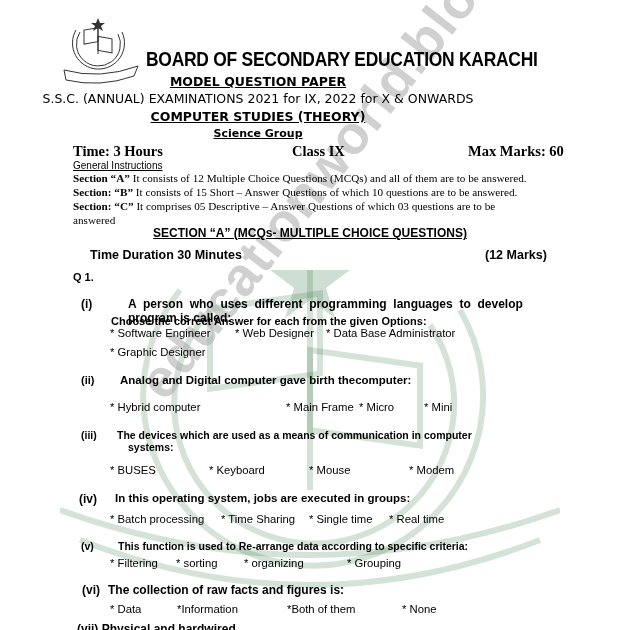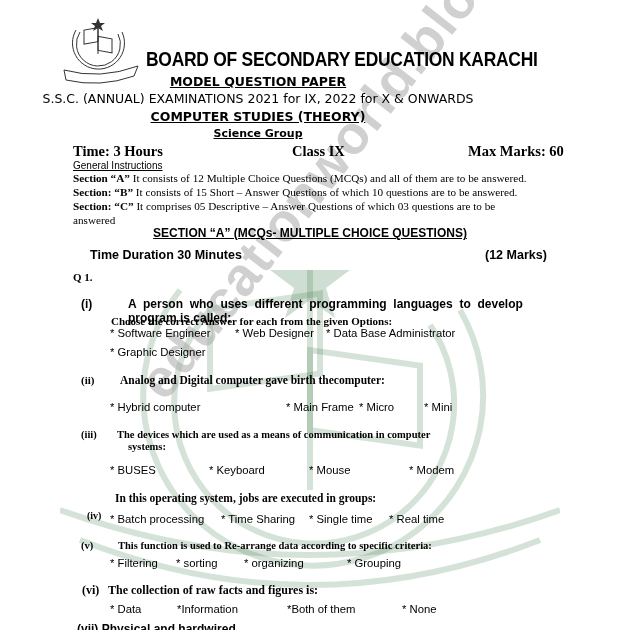--- a/index.html
+++ b/index.html
@@ -17,21 +17,21 @@
   .ssc { top:91px; font-family:"DejaVu Sans", sans-serif; font-size:12.5px; }
   .cst { top:109px; font-family:"DejaVu Sans", sans-serif; font-weight:bold; font-size:12.5px; text-decoration:underline; }
   .sg { top:127px; font-family:"DejaVu Sans", sans-serif; font-size:11px; text-decoration:underline;font-weight:bold; }
   .serifb { font-family:"Liberation Serif", serif; font-weight:bold; font-size:14.5px; }
   .gi { left:73px; top:160px; font-family:"Liberation Sans", sans-serif; font-size:10px; text-decoration:underline; }
   .sec { left:73px; font-family:"Liberation Serif", serif; font-size:11.2px; }
   .sec b { font-weight:bold; }
   .secA { top:226px; font-family:"Liberation Sans", sans-serif; font-weight:bold; font-size:12px; text-decoration:underline; left:0; width:620px; text-align:center; }
   .td { top:248px; left:90px; font-family:"Liberation Sans", sans-serif; font-weight:bold; font-size:12.5px; }
   .mk { top:248px; left:485px; font-family:"Liberation Sans", sans-serif; font-weight:bold; font-size:12.5px; }
-  .q { font-family:Liberation Serif, serif; font-weight:bold; font-size:11px; }
+  .q { font-family:Liberation Sans, sans-serif; font-weight:bold; font-size:11px; }
   .qb { font-family:"Liberation Sans", sans-serif; font-weight:bold; font-size:12px; }
   .opt { font-family:"Liberation Sans", sans-serif; font-size:11.3px; }
   .cut { top:622px; left:77px; font-family:"Liberation Sans", sans-serif; font-weight:bold; font-size:12px; color:#000; height:8px; overflow:hidden; }
 </style>
 </head>
 <body>
 
 <div class="page">
 
   <svg class="wm-seal" viewBox="0 0 500 360">
@@ -108,21 +108,21 @@
     <div class="abs q" style="left:81px; top:429px; font-size:10.5px;">(iii)</div>
     <div class="abs q" style="left:117px; top:429px; font-size:10.5px;">The devices which are used as a means of communication in computer</div>
     <div class="abs q" style="left:128px; top:441px; font-size:10.5px;">systems:</div>
     <div class="abs opt" style="left:110px; top:464px;">* BUSES</div>
     <div class="abs opt" style="left:209px; top:464px;">* Keyboard</div>
     <div class="abs opt" style="left:309px; top:464px;">* Mouse</div>
     <div class="abs opt" style="left:409px; top:464px;">* Modem</div>
   </div>
 
   <div>
-    <div class="abs q" style="left:87px; top:492px; font-size:10px;margin-top:18px;">(iv)</div>
+    <div class="abs q" style="left:79px; top:492px; font-size:12px;">(iv)</div>
     <div class="abs q" style="left:115px; top:492px; font-size:11.5px;">In  this operating system, jobs are executed in groups:</div>
     <div class="abs opt" style="left:110px; top:513px;">* Batch processing</div>
     <div class="abs opt" style="left:221px; top:513px;">* Time Sharing</div>
     <div class="abs opt" style="left:309px; top:513px;">* Single time</div>
     <div class="abs opt" style="left:389px; top:513px;">* Real time</div>
   </div>
 
   <div>
     <div class="abs q" style="left:81px; top:540px; font-size:10.5px;">(v)</div>
     <div class="abs q" style="left:118px; top:540px; font-size:10.5px;">This function is used to Re-arrange data according to specific criteria:</div>

